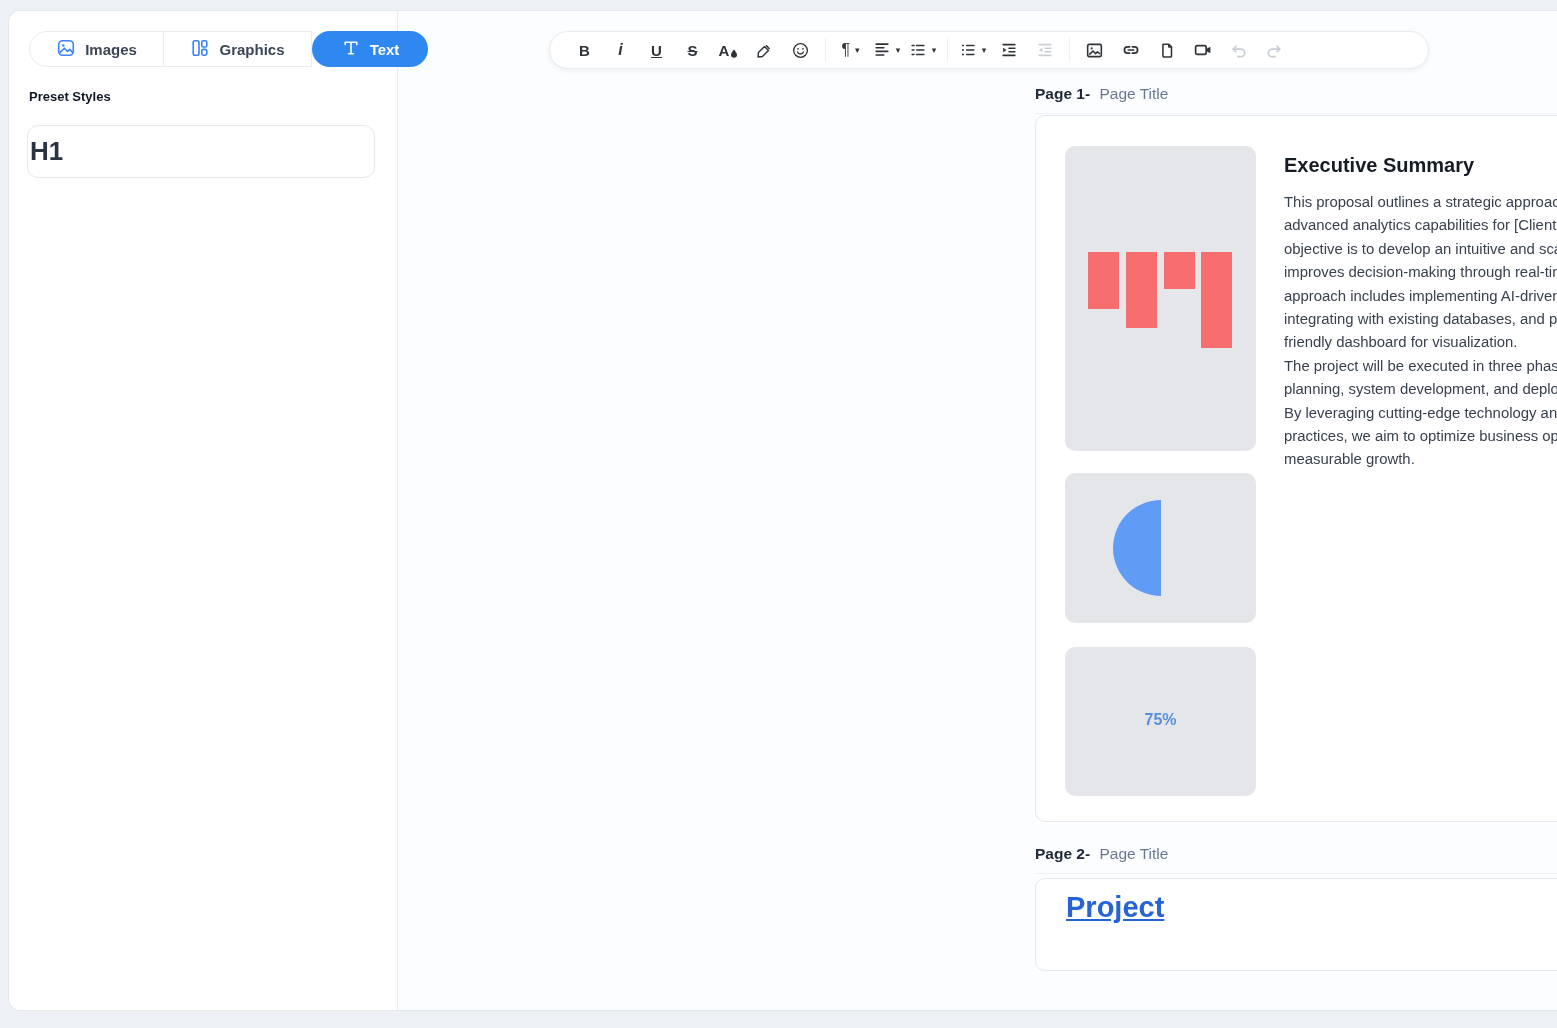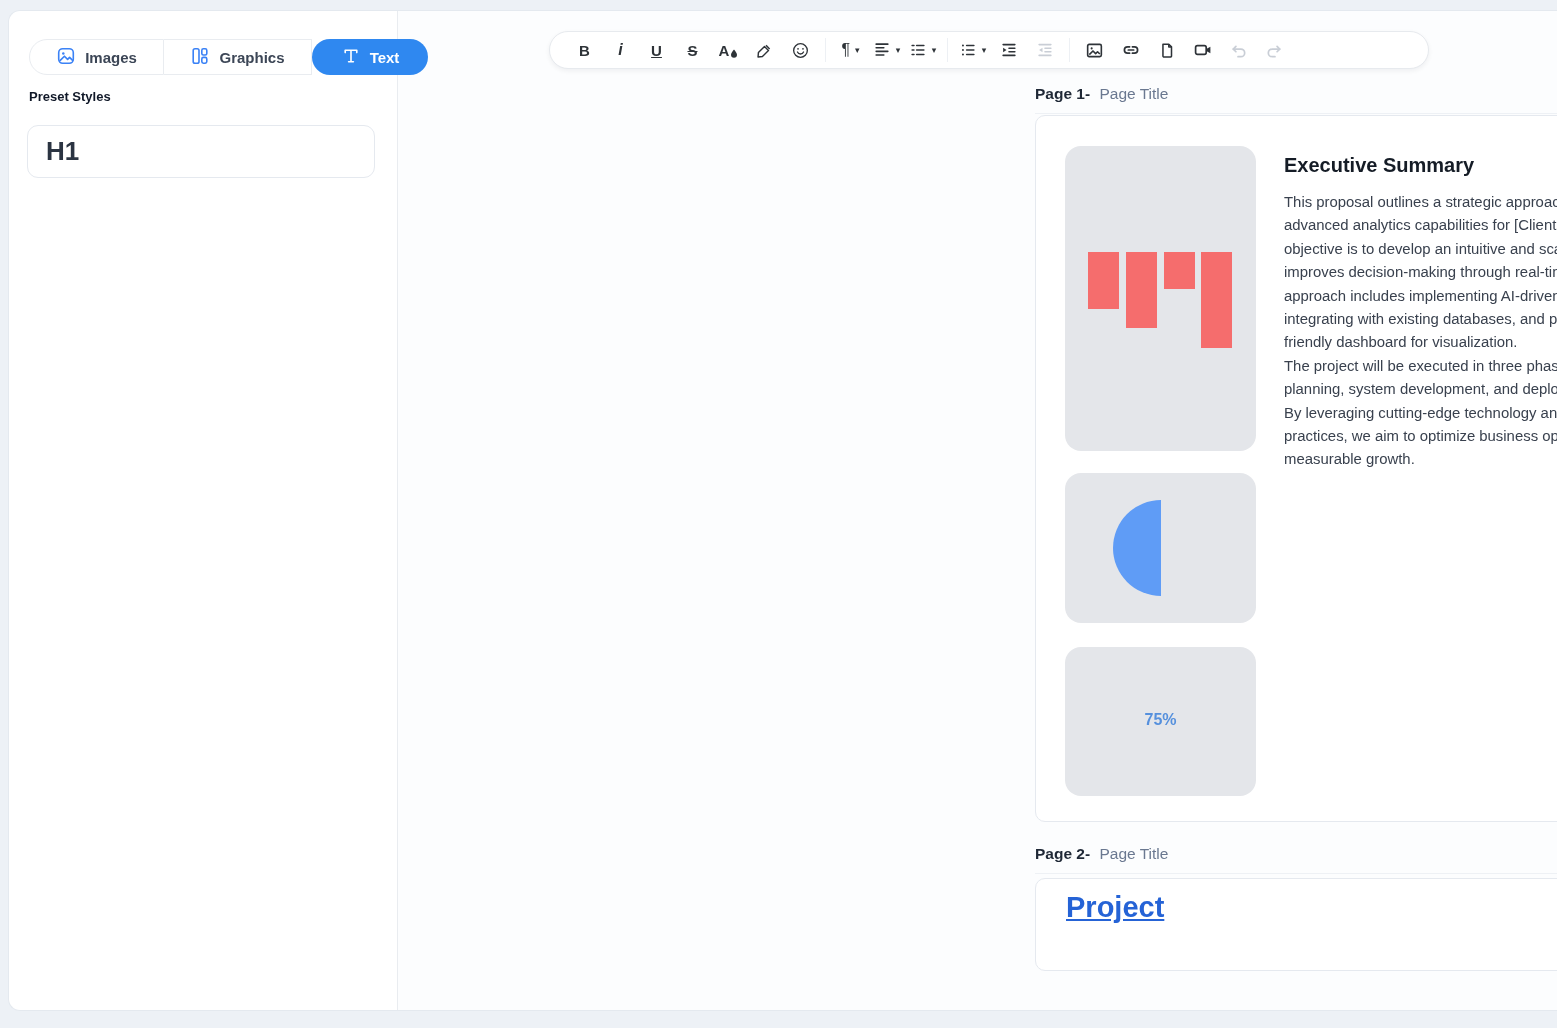--- a/index.html
+++ b/index.html
@@ -18,37 +18,37 @@
     border-radius:12px 0 0 12px;
   }
   .main-bg {
     position:absolute; left:388px; top:0; right:0; bottom:0;
     background:#fcfdfe;
     border-left:1px solid #e9ecf0;
     border-radius:0 0 0 0;
   }
 
   
-  .tabs { position:absolute; left:20px; top:28px; height:36px; display:flex; z-index:3; }
+  .tabs { position:absolute; left:20px; top:20px; height:36px; display:flex; z-index:3; }
   .tab {
     display:flex; align-items:center; justify-content:center; gap:9px;
     font-size:15px; font-weight:600; color:#3c4656;
     background:#fff; border:1px solid #e9ecf0; cursor:pointer;
   }
   .tab-images   { width:135px; border-radius:18px 0 0 18px; }
   .tab-graphics { width:148px; border-left:none;text-align:right; }
   .tab-text {
     width:116px; background:var(--accent-blue); color:#fff;
     border:none; border-radius:18px; font-weight:700;
   }
   .preset-heading { position:absolute; left:20px; top:78px; font-size:13px; font-weight:700; color:#101828; }
   .preset-card {
     position:absolute; left:18px; width:348px; background:#fff;
     border:1px solid #e5e9ef; border-radius:11px;
-    display:flex; align-items:center; padding:0 18px; cursor:pointer;
+    display:flex; align-items:center; padding:0 2px; cursor:pointer;
   }
   .card-h1 { top:114px; height:53px; font-size:26px; font-weight:700; color:#2b3442; }
   .card-h2 { top:189px; height:46px; font-size:20px; font-weight:700; color:#2b3442; }
   .card-p  { top:257px; height:48px; font-size:15px; color:#5f6b7b; justify-content:space-between; }
   .add-btn {
     width:24px; height:24px; border:none; border-radius:8px;
     background:#3c8af2; color:#fff; font-size:17px; line-height:1;
     display:flex; align-items:center; justify-content:center; cursor:pointer;
   }
 
@@ -85,21 +85,21 @@
   .page-label { font-weight:700; color:#1f2836;margin-top:12px; }
   .page-title { color:#6a7890; margin-left:5px;text-align:center; }
 
   .page-card {
     position:absolute; left:637px; width:689px; background:#fff;
     border:1px solid #e5e9ef; border-radius:10px;
   }
   .card-1 { top:104px; height:707px; }
   .card-2 { top:867px; height:93px; }
 
-  .ph { position:absolute; left:29px; width:191px; background:var(--placeholder-gray); border-radius:16px; overflow:hidden;padding-left:25px; }
+  .ph { position:absolute; left:29px; width:191px; background:var(--placeholder-gray); border-radius:10px; overflow:hidden;padding-left:25px; }
   .ph-a { top:30px;  height:305px; }
   .ph-b { top:357px; height:150px; }
   .ph-c { top:531px; height:149px; }
   .bar { position:absolute; background:var(--bar-red); }
   .half-circle {
     position:absolute; left:48px; top:27px; width:48px; height:96px;
     background:var(--half-circle-blue); border-radius:48px 0 0 48px;
   }
   .pct { position:absolute; left:0; right:0; top:64px; text-align:center;
          color:var(--percent-blue); font-size:16px; font-weight:600; }

